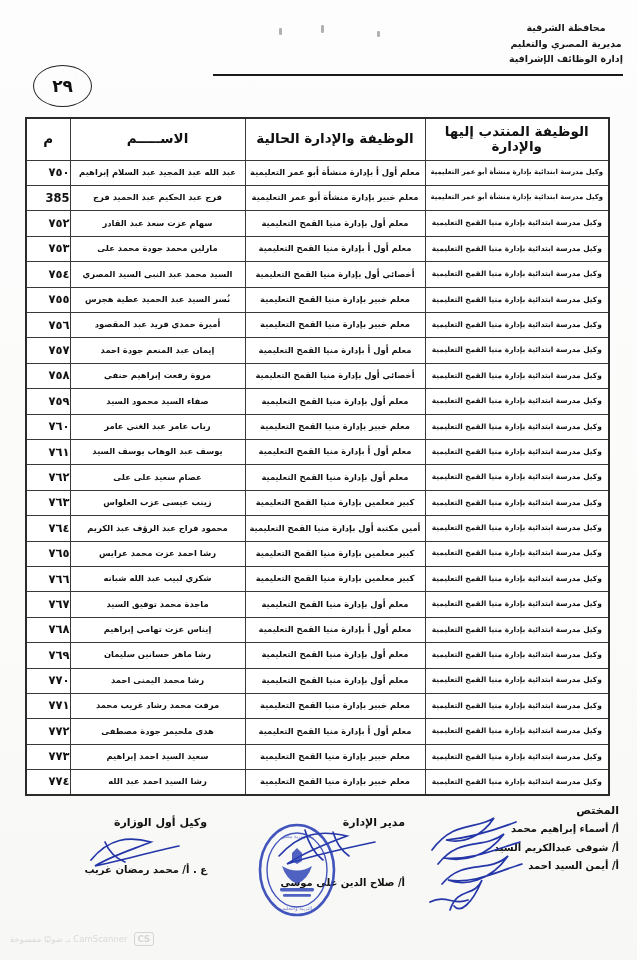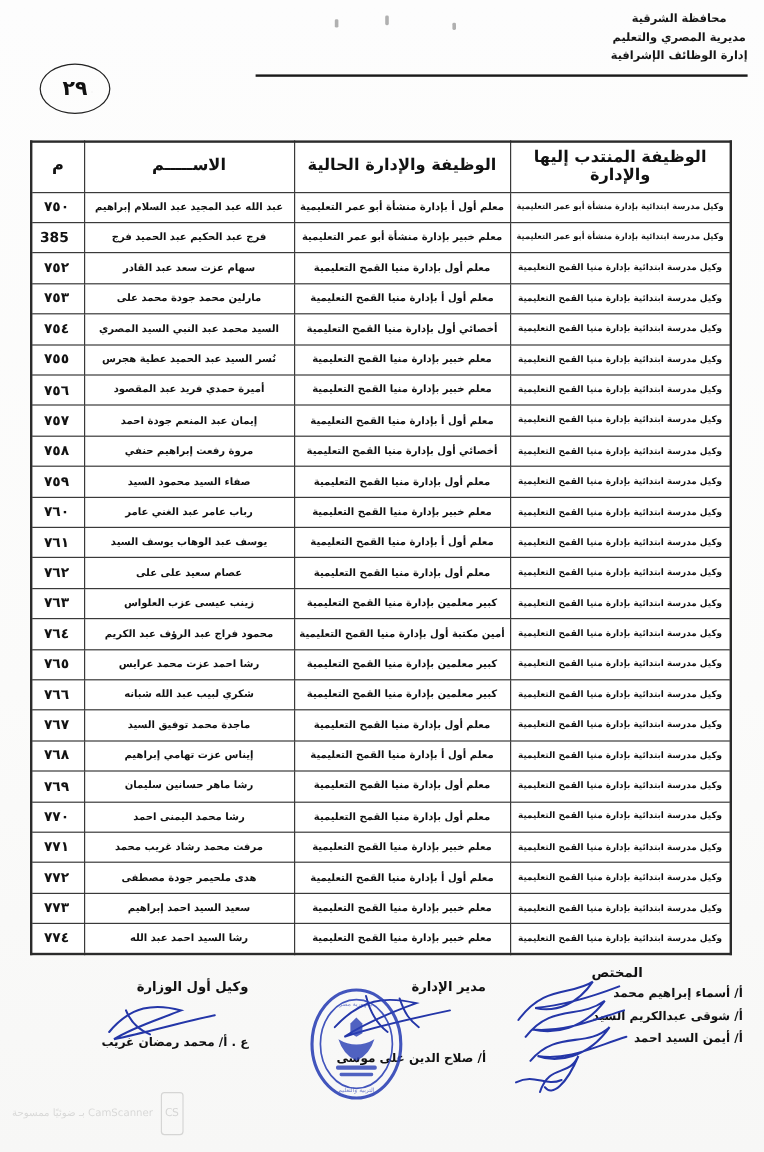--- a/index.html
+++ b/index.html
@@ -19,21 +19,21 @@
   .noise{
     position:absolute;inset:0;pointer-events:none;opacity:.40;
     background-image:
       radial-gradient(circle at 12% 8%, rgba(0,0,0,.05) 0 1px, transparent 1px),
       radial-gradient(circle at 83% 21%, rgba(0,0,0,.04) 0 1px, transparent 1px),
       radial-gradient(circle at 44% 52%, rgba(0,0,0,.04) 0 1px, transparent 1px),
       radial-gradient(circle at 67% 77%, rgba(0,0,0,.04) 0 1px, transparent 1px),
       radial-gradient(circle at 28% 91%, rgba(0,0,0,.04) 0 1px, transparent 1px);
   }
   
-  .hdr{position:absolute;top:0;left:0;right:0;height:108px;}
+  .hdr{position:absolute;top:12px;left:0;right:0;height:108px;}
   .org-lines{
     position:absolute;right:14px;top:8px;text-align:center;
     font-size:9.5px;font-weight:bold;line-height:1.65;color:#171717;
     letter-spacing:.2px;
   }
   .org-lines div{white-space:nowrap;}
   .org-underline{
     position:absolute;right:14px;top:62px;width:410px;height:2px;
     background:#1a1a1a;
   }
@@ -76,53 +76,53 @@
   }
   td{
     font-size:8.4px;font-weight:bold;padding:3.5px 4px;
     line-height:1.15;background:#fff;white-space:nowrap;overflow:hidden;
   }
   col.c-no{width:44px;}
   col.c-name{width:175px;}
   col.c-cur{width:180px;}
   col.c-new{width:184px;}
   td.no{
-    font-size:11.5px;padding:2px 12px;
+    font-size:11.5px;padding:2px 0;
     font-family:"DejaVu Sans","Liberation Sans",sans-serif;
   }
   td.name{text-align:center;}
   td.cur{text-align:center;}
   td.new{text-align:center;}
   tbody tr{height:25.4px;}
   
   .footer{position:absolute;top:800px;right:0;left:0;height:130px;}
   .sig{position:absolute;font-weight:bold;}
   .sig .role{font-size:11px;margin-bottom:3px;}
   .sig .nm{font-size:10px;line-height:1.85;white-space:nowrap;}
   .sig-spec{right:18px;top:4px;text-align:right;}
-  .sig-spec .role{text-align:left;width:126px;}
+  .sig-spec .role{text-align:right;width:126px;}
   .sig-dir{right:232px;top:16px;text-align:right;}
   .sig-und{right:430px;top:16px;text-align:right;}
   .sig-und .nm{margin-top:32px;}
   
   .ink{position:absolute;pointer-events:none;}
   .ink svg{display:block;}
   
   .stamp{
     position:absolute;right:295px;top:22px;width:90px;height:96px;
     pointer-events:none;opacity:.88;
   }
   
   .cs{
     position:absolute;left:10px;bottom:14px;display:flex;align-items:center;
     gap:6px;opacity:.17;
   }
   .cs .box{
-    border:1.4px solid #333;border-radius:3px;font-size:9px;font-weight:normal;
-    padding:12px 3px;color:#333;letter-spacing:-.5px;
+    border:1.4px solid #333;border-radius:3px;font-size:9px;font-weight:bold;
+    padding:1px 3px;color:#333;letter-spacing:-.5px;
   }
   .cs .txt{font-size:8.5px;color:#444;white-space:nowrap;}
   .topspecks{position:absolute;top:10px;left:255px;width:200px;height:22px;opacity:.45;}
 </style>
 </head>
 <body>
 
 <div class="page">
 
   <div class="noise"></div>

